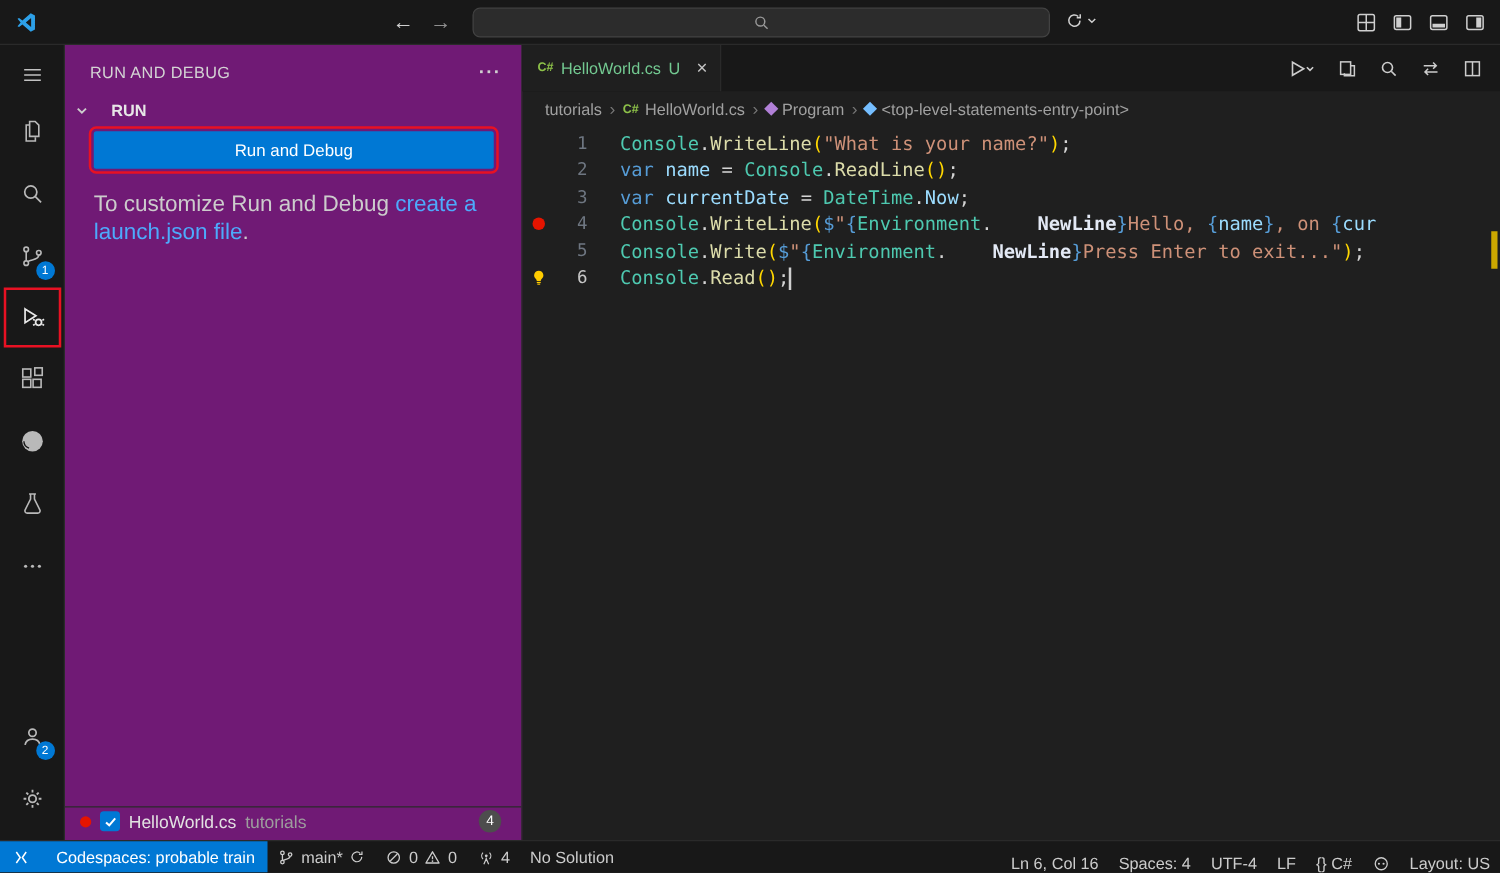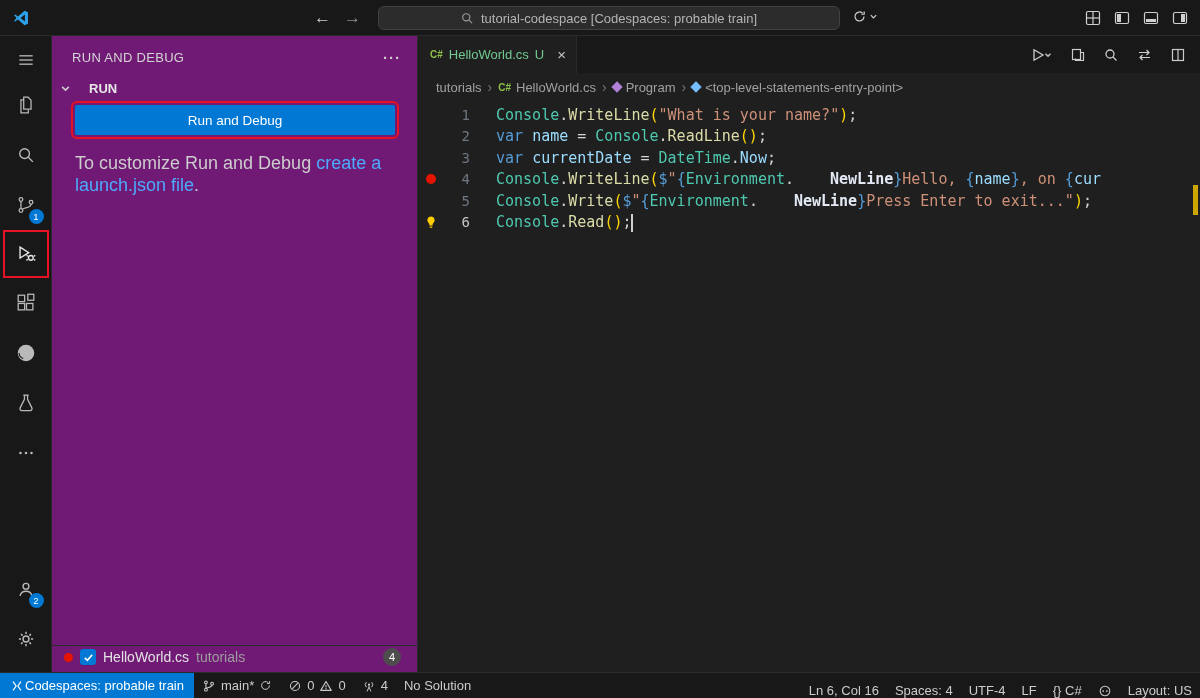--- a/index.html
+++ b/index.html
@@ -90,21 +90,21 @@
   .tk-prop { color:#e3e9f5; font-weight:bold;padding-left:36px; }
 
   .minimap { position:absolute; top:3px; right:14px; width:62px; }
   .mm-line { height:4px; margin-bottom:2px; white-space:nowrap; overflow:hidden; }
   .overview-mark { position:absolute; right:2px; top:84px; width:5px; height:30px; background:#cca700; }
 
   
   .statusbar { height:26px; background:#181818; border-top:1px solid #2a2a2a;
                display:flex; align-items:stretch; font-size:13px; color:#cccccc; }
   .sb-item { display:flex; align-items:center; gap:5px; padding:0 8px; cursor:pointer; }
-  .sb-item.remote { background:#0078d4; color:#fff; padding:0 10px; gap:1px; }
+  .sb-item.remote { background:#0078d4; color:#fff; padding:0 10px; gap:21px; }
   .sb-right { margin-left:auto; display:flex; align-items:flex-end; }
 </style>
 </head>
 <body>
 
 <div class="titlebar">
   <span class="logo">
     <svg width="18" height="18" viewBox="0 0 24 24">
         <path fill="#2da0e8" fill-rule="evenodd" d="M16.8 2.2 7.9 9.9 4.3 7.2l-1.6.8 3.3 4-3.3 4 1.6.8 3.6-2.7 8.9 7.7 4.5-2.2V4.4L16.8 2.2zm.4 5.1v9.4L11.5 12l5.7-4.7z"></path>
       </svg>
@@ -113,21 +113,20 @@
     <span class="back">←</span>
     <span class="fwd">→</span>
   </div>
   <div class="cmd-center">
     <span>
       <svg width="13" height="13" viewBox="0 0 16 16">
           <circle cx="6.5" cy="6.5" r="4.4" fill="none" stroke="#9a9a9a" stroke-width="1.4"></circle>
           <line x1="10" y1="10" x2="13.6" y2="13.6" stroke="#9a9a9a" stroke-width="1.4"></line>
         </svg>
     </span>
-    <span>tutorial-codespace [Codespaces: probable train]</span>
   </div>
   <div class="history-btn">
     <svg width="15" height="15" viewBox="0 0 16 16">
         <path d="M12.8 8a4.8 4.8 0 1 1-1.5-3.5" fill="none" stroke="#cfcfcf" stroke-width="1.3"></path>
         <path d="M13 2.6v3h-3" fill="none" stroke="#cfcfcf" stroke-width="1.3"></path>
       </svg>
     <svg width="9" height="9" viewBox="0 0 10 10">
         <polyline points="2,3.5 5,6.5 8,3.5" fill="none" stroke="#cfcfcf" stroke-width="1.3"></polyline>
       </svg>
   </div>

